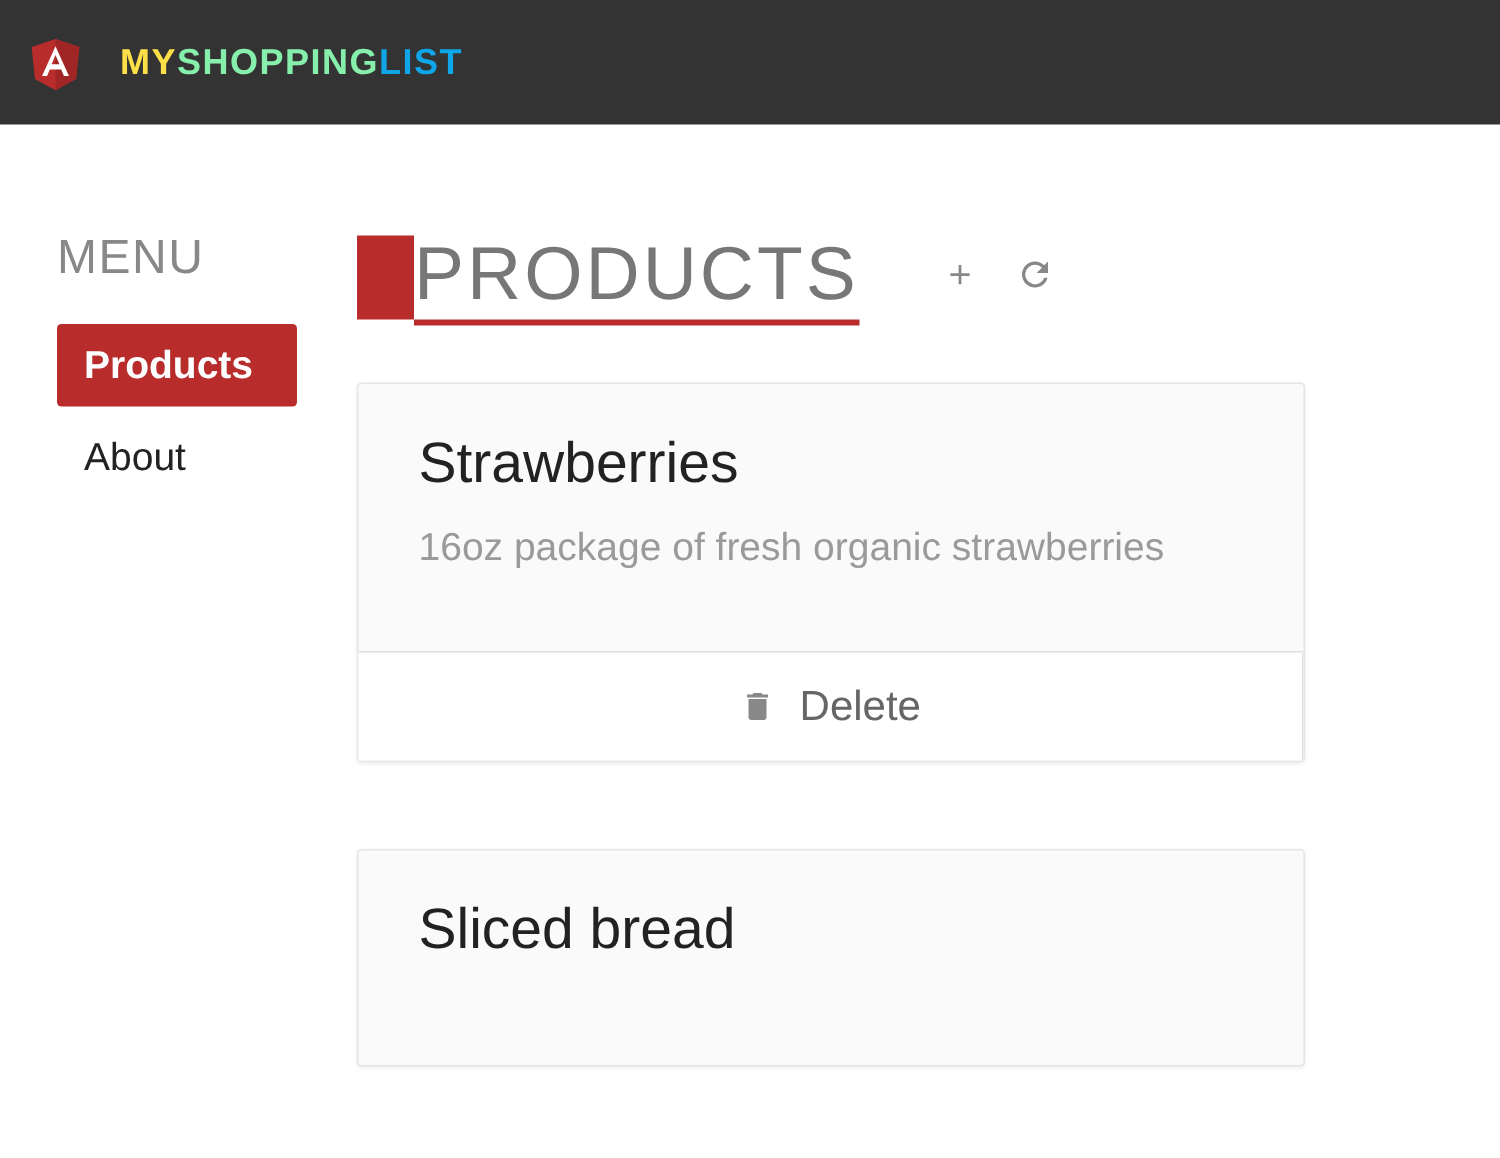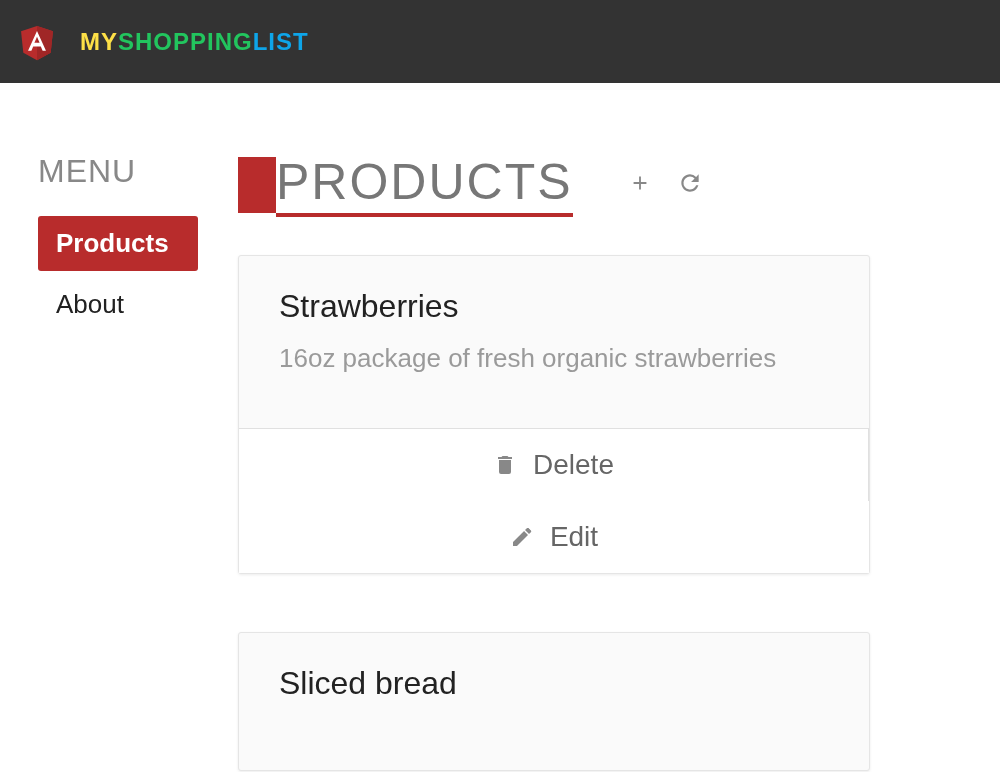--- a/index.html
+++ b/index.html
@@ -28,21 +28,21 @@
     }
     .app-title {
       font-size: 24px;
       font-weight: bold;
       letter-spacing: 1px;
     }
     .app-title .title-my {
       color: #fde047;
     }
     .app-title .title-shopping {
-      color: #22c55e;
+      color: #86efac;
     }
     .app-title .title-list {
       color: #0ea5e9;
     }
     .content {
       display: flex;
       padding-top: 70px;
       padding-left: 38px;
     }
     .sidebar {
@@ -105,36 +105,35 @@
       background: #fafafa;
       border: 1px solid #e5e5e5;
       border-radius: 3px;
       box-shadow: 0 1px 3px rgba(0,0,0,0.08);
       margin-bottom: 58px;
     }
     .card-body {
       padding: 32px 40px 52px 40px;
     }
     .product-name {
-      font-size: 32px;
+      font-size: 38px;
       font-weight: 400;
       color: #222222;
       margin-bottom: 16px;
     }
     .product-desc {
       font-size: 26px;
       font-weight: 300;
       color: #9a9a9a;
       line-height: 1.35;
     }
     .card-actions {
       display: flex;
       border-top: 1px solid #e0e0e0;
       background: #ffffff;
-      flex-direction: column;
     }
     .action-btn {
       flex: 1;
       display: flex;
       align-items: center;
       justify-content: center;
       padding: 20px 0;
       cursor: pointer;
       font-size: 28px;
       font-weight: 300;
@@ -199,31 +198,20 @@
       </div>
       <div class="card-actions">
         <div class="action-btn">
           <span class="action-icon">
             <svg width="24" height="24" viewBox="0 0 24 24" fill="#888888">
               <path d="M6 19a2 2 0 0 0 2 2h8a2 2 0 0 0 2-2V7H6v12zM19 4h-3.5l-1-1h-5l-1 1H5v2h14V4z"></path>
             </svg>
           </span>
           <span>Delete</span>
         </div>
-        <div class="action-btn">
-          <span class="action-icon">
-            <svg width="24" height="24" viewBox="0 0 24 24" fill="#888888">
-              <path d="M3 17.25V21h3.75L17.81 9.94l-3.75-3.75L3 17.25zM20.71 7.04a1 1 0 0 0 0-1.41l-2.34-2.34a1 1 0 0 0-1.41 0l-1.83 1.83 3.75 3.75 1.83-1.83z"></path>
-              <path d="M3 3h12v3H3z" fill="none"></path>
-              <path d="M3 17.25V21h3.75L17.81 9.94l-3.75-3.75L3 17.25zM21 7.04a1 1 0 0 0 0-1.41l-2.34-2.34a1 1 0 0 0-1.41 0l-1.83 1.83 3.75 3.75L21 7.04z"></path>
-              <rect x="3" y="19" width="0" height="0"></rect>
-            </svg>
-          </span>
-          <span>Edit</span>
-        </div>
       </div>
     </div>
 
     <div class="card">
       <div class="card-body">
         <div class="product-name">Sliced bread</div>
       </div>
     </div>
 
   </div>

